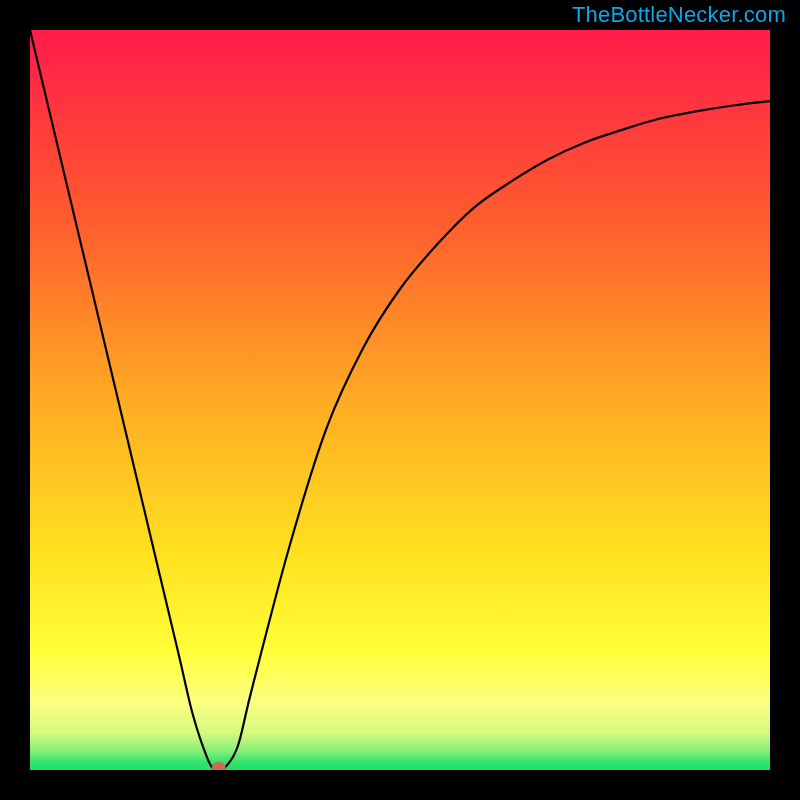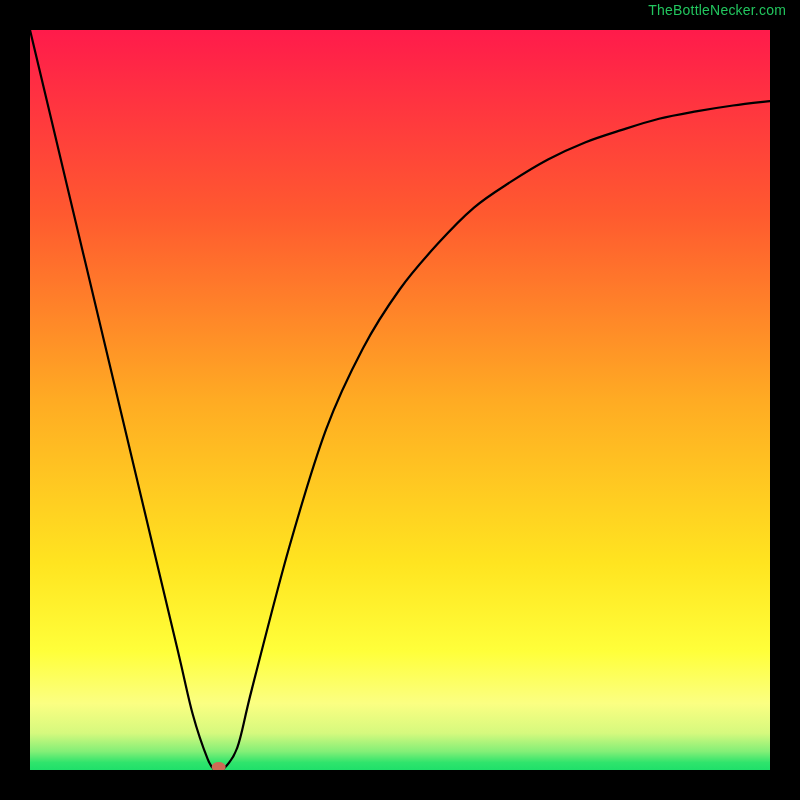--- a/index.html
+++ b/index.html
@@ -13,22 +13,22 @@
   .frame {
     position: relative;
     width: 800px;
     height: 800px;
     background: #000;
   }
   .attribution {
     position: absolute;
     top: 2px;
     right: 14px;
-    color: #22c55e;
-    font-size: 14px;
+    color: #0ea5e9;
+    font-size: 22px;
     font-weight: 500;
     letter-spacing: 0.2px;
   }
   .plot-outer {
     position: absolute;
     left: 30px;
     top: 30px;
     width: 740px;
     height: 740px;
   }

